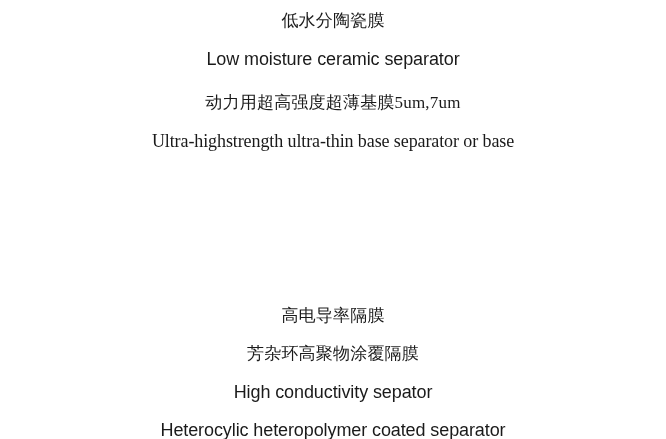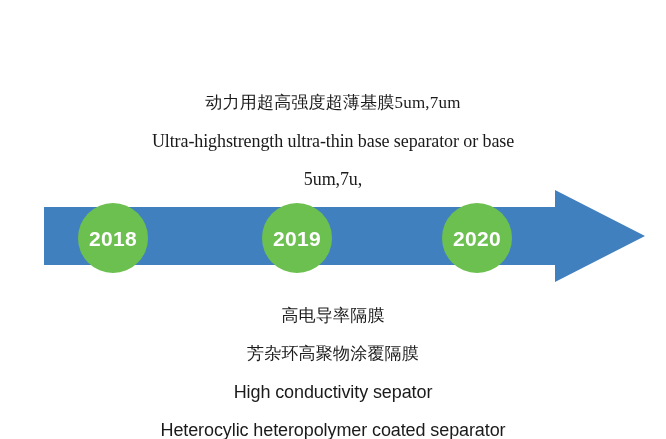--- a/index.html
+++ b/index.html
@@ -78,44 +78,30 @@
   }
   #circle-2018 { left: 78px;  top: 17px; }
   #circle-2019 { left: 262px; top: 17px; }
   #circle-2020 { left: 442px; top: 17px; }
 </style>
 </head>
 <body>
 
 <div id="canvas">
 
+  <div class="text-block" id="top-block">
+    <span class="line line-cn">低水分陶瓷膜</span>
+    <span class="line line-en">Low moisture ceramic separator</span>
+  </div>
 
   <div class="text-block" id="mid-block">
     <span class="line line-cn">动力用超高强度超薄基膜5um,7um</span>
     <span class="line line-en">Ultra-highstrength ultra-thin base separator or base</span>
-    <span class="line line-en">5um,7u,</span>
   </div>
 
-  <div id="timeline">
-    <svg width="666" height="100" viewBox="0 0 666 100">
-      <polygon points="44,21 555,21 555,4 645,50 555,96 555,79 44,79" fill="#4180be"></polygon>
-    </svg>
-
-    <div class="year-circle" id="circle-2018">
-      <span class="year-label">2018</span>
-    </div>
-
-    <div class="year-circle" id="circle-2019">
-      <span class="year-label">2019</span>
-    </div>
-
-    <div class="year-circle" id="circle-2020">
-      <span class="year-label">2020</span>
-    </div>
-  </div>
 
   <div class="text-block" id="bottom-block">
     <span class="line line-cn">高电导率隔膜</span>
     <span class="line line-cn">芳杂环高聚物涂覆隔膜</span>
     <span class="line line-en">High conductivity sepator</span>
     <span class="line line-en">Heterocylic heteropolymer coated separator</span>
   </div>
 
 </div>
 

